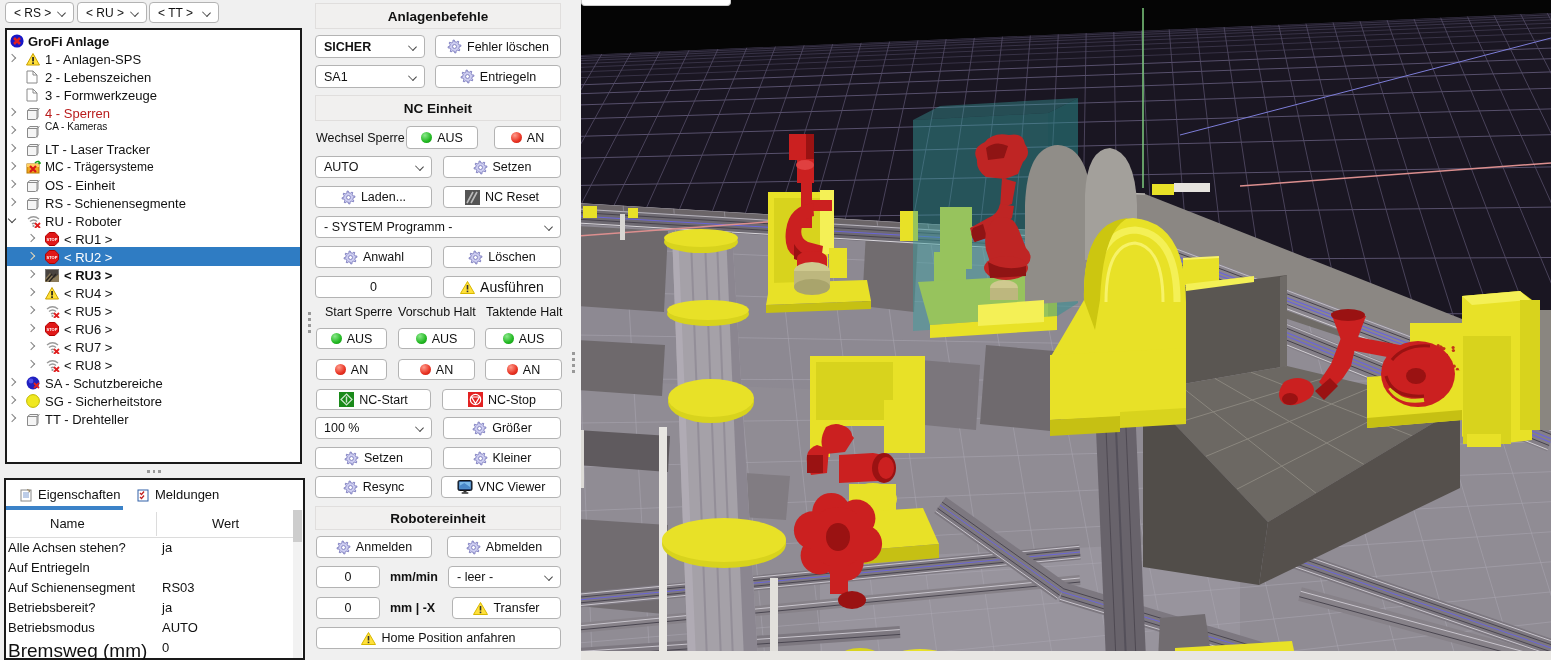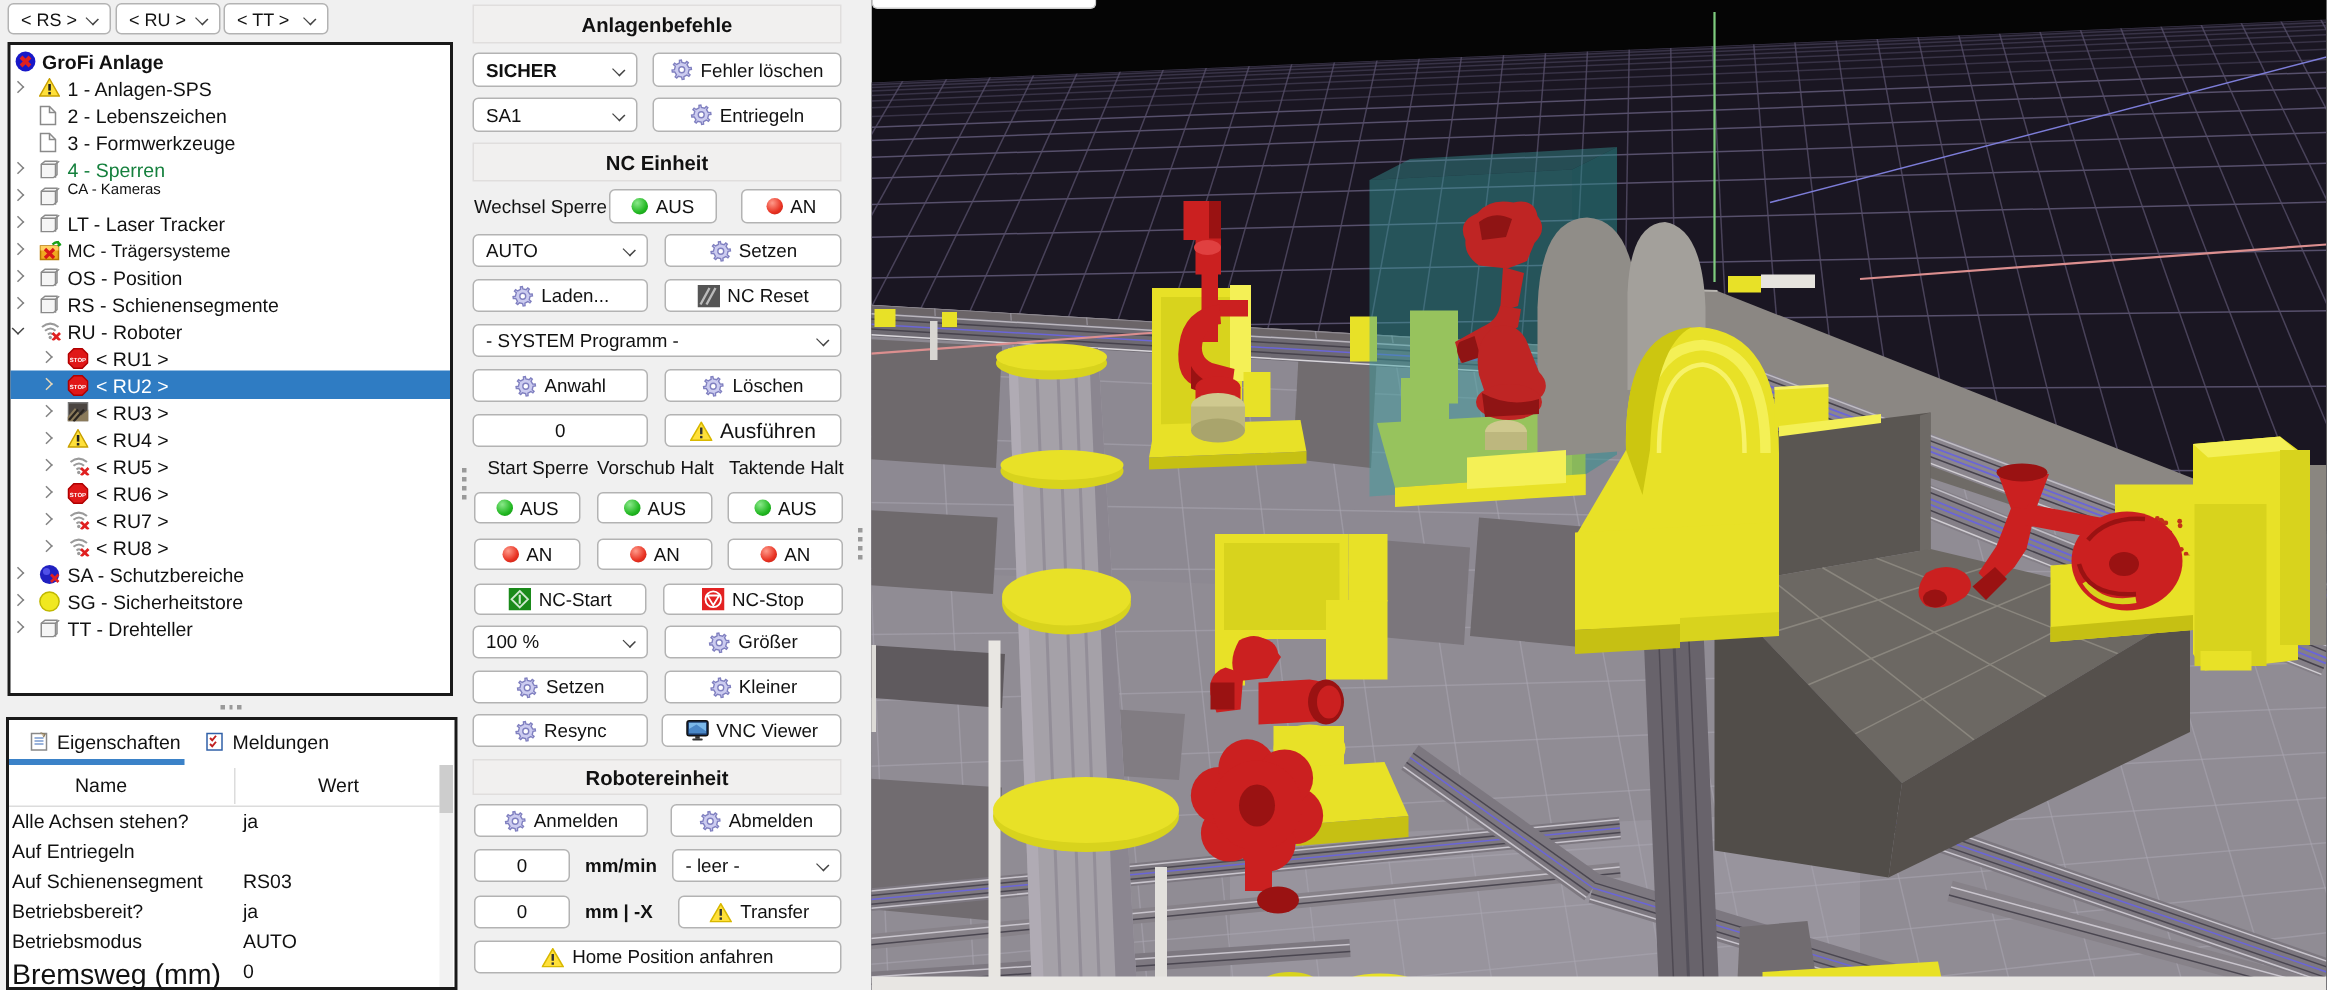--- a/index.html
+++ b/index.html
@@ -34,21 +34,21 @@
       <path d="M1 1 h6 l4 4 v8 h-10 z" fill="#fff" stroke="#8a8a8a"></path>
       <path d="M7 1 l0 4 l4 0" fill="none" stroke="#8a8a8a"></path>
     </svg></div>
 <div class="abs" style="left:45px;top:88px;font-size:13px;font-weight:normal;color:#111">3 - Formwerkzeuge</div>
 <span class="abs" style="left:9px;top:109px;width:6px;height:6px;border-right:1.6px solid #838383;border-bottom:1.6px solid #838383;transform:rotate(-45deg)"></span>
 <div class="abs" style="left:26px;top:106px"><svg width="14" height="13" viewBox="0 0 14 13">
       <path d="M1.5 3.5 l2.5 -2 h8 v9 l-2.5 2 h-8 z" fill="#f5f5f5" stroke="#8a8a8a"></path>
       <path d="M1.5 3.5 h9.5 v9" fill="none" stroke="#8a8a8a"></path>
       <path d="M11 3.5 l2.5 -2" stroke="#8a8a8a"></path>
     </svg></div>
-<div class="abs" style="left:45px;top:106px;font-size:13px;font-weight:normal;color:#15803d">4 - Sperren</div>
+<div class="abs" style="left:45px;top:106px;font-size:13px;font-weight:normal;color:#b91c1c">4 - Sperren</div>
 <span class="abs" style="left:9px;top:127px;width:6px;height:6px;border-right:1.6px solid #838383;border-bottom:1.6px solid #838383;transform:rotate(-45deg)"></span>
 <div class="abs" style="left:26px;top:124px"><svg width="14" height="13" viewBox="0 0 14 13">
       <path d="M1.5 3.5 l2.5 -2 h8 v9 l-2.5 2 h-8 z" fill="#f5f5f5" stroke="#8a8a8a"></path>
       <path d="M1.5 3.5 h9.5 v9" fill="none" stroke="#8a8a8a"></path>
       <path d="M11 3.5 l2.5 -2" stroke="#8a8a8a"></path>
     </svg></div>
 <div class="abs" style="left:45px;top:121px;font-size:10px;font-weight:normal;color:#111">CA - Kameras</div>
 <span class="abs" style="left:9px;top:145px;width:6px;height:6px;border-right:1.6px solid #838383;border-bottom:1.6px solid #838383;transform:rotate(-45deg)"></span>
 <div class="abs" style="left:26px;top:142px"><svg width="14" height="13" viewBox="0 0 14 13">
       <path d="M1.5 3.5 l2.5 -2 h8 v9 l-2.5 2 h-8 z" fill="#f5f5f5" stroke="#8a8a8a"></path>
@@ -63,21 +63,21 @@
       <path d="M4 6 L10 12 M10 6 L4 12" stroke="#d81818" stroke-width="2.2"></path>
       <path d="M9 3 q3 -3 5 0 l-1.6 .8 M14 3 l-1.8 -2" stroke="#18a018" stroke-width="1.6" fill="none"></path>
     </svg></div>
 <div class="abs" style="left:45px;top:160px;font-size:12px;font-weight:normal;color:#111">MC - Trägersysteme</div>
 <span class="abs" style="left:9px;top:181px;width:6px;height:6px;border-right:1.6px solid #838383;border-bottom:1.6px solid #838383;transform:rotate(-45deg)"></span>
 <div class="abs" style="left:26px;top:178px"><svg width="14" height="13" viewBox="0 0 14 13">
       <path d="M1.5 3.5 l2.5 -2 h8 v9 l-2.5 2 h-8 z" fill="#f5f5f5" stroke="#8a8a8a"></path>
       <path d="M1.5 3.5 h9.5 v9" fill="none" stroke="#8a8a8a"></path>
       <path d="M11 3.5 l2.5 -2" stroke="#8a8a8a"></path>
     </svg></div>
-<div class="abs" style="left:45px;top:178px;font-size:13px;font-weight:normal;color:#111">OS - Position</div>
+<div class="abs" style="left:45px;top:178px;font-size:13px;font-weight:normal;color:#111">OS - Einheit</div>
 <span class="abs" style="left:9px;top:199px;width:6px;height:6px;border-right:1.6px solid #838383;border-bottom:1.6px solid #838383;transform:rotate(-45deg)"></span>
 <div class="abs" style="left:26px;top:196px"><svg width="14" height="13" viewBox="0 0 14 13">
       <path d="M1.5 3.5 l2.5 -2 h8 v9 l-2.5 2 h-8 z" fill="#f5f5f5" stroke="#8a8a8a"></path>
       <path d="M1.5 3.5 h9.5 v9" fill="none" stroke="#8a8a8a"></path>
       <path d="M11 3.5 l2.5 -2" stroke="#8a8a8a"></path>
     </svg></div>
 <div class="abs" style="left:45px;top:196px;font-size:13px;font-weight:normal;color:#111">RS - Schienensegmente</div>
 <span class="abs" style="left:9px;top:216px;width:6px;height:6px;border-right:1.6px solid #444;border-bottom:1.6px solid #444;transform:rotate(45deg)"></span>
 <div class="abs" style="left:26px;top:214px"><svg width="15" height="13" viewBox="0 0 15 13">
       <path d="M2 4 q5.5 -4.5 11 0 M4 6.5 q3.8 -3 7 0 M6 9 q2 -1.6 3 0" stroke="#9a9a9a" stroke-width="1.4" fill="none"></path>
@@ -97,21 +97,21 @@
       <path d="M4.2 0.5 h5.6 l3.7 3.7 v5.6 l-3.7 3.7 h-5.6 l-3.7 -3.7 v-5.6 z" fill="#e01818" stroke="#b00000"></path>
       <text x="7" y="9.2" font-size="4" fill="#fff" text-anchor="middle" font-family="Liberation Sans" font-weight="bold">STOP</text>
     </svg></div>
 <div class="abs" style="left:64px;top:250px;font-size:13px;font-weight:normal;color:#fff">&lt; RU2 &gt;</div>
 <span class="abs" style="left:28px;top:271px;width:6px;height:6px;border-right:1.6px solid #838383;border-bottom:1.6px solid #838383;transform:rotate(-45deg)"></span>
 <div class="abs" style="left:45px;top:268px"><svg width="14" height="13" viewBox="0 0 14 13">
       <rect x="0.5" y="0.5" width="13" height="12" fill="#4a4440" stroke="#777"></rect>
       <path d="M0 10 l5 -6 l4 5 l5 -4 v8 h-14 z" fill="#8a7a5a"></path>
       <path d="M1 12 l6 -7 M4 13 l7 -8" stroke="#2a2520" stroke-width="1.5"></path>
     </svg></div>
-<div class="abs" style="left:64px;top:268px;font-size:13px;font-weight:normal;color:#111">&lt; RU3 &gt;</div>
+<div class="abs" style="left:64px;top:268px;font-size:13px;font-weight:bold;color:#111">&lt; RU3 &gt;</div>
 <span class="abs" style="left:28px;top:289px;width:6px;height:6px;border-right:1.6px solid #838383;border-bottom:1.6px solid #838383;transform:rotate(-45deg)"></span>
 <div class="abs" style="left:45px;top:286px"><svg width="14" height="13" viewBox="0 0 14 13">
       <path d="M7 0.5 L13.5 12 H0.5 Z" fill="#ffe03a" stroke="#c8a000" stroke-width="1"></path>
       <rect x="6.2" y="4" width="1.7" height="4.4" fill="#222"></rect>
       <rect x="6.2" y="9.3" width="1.7" height="1.7" fill="#222"></rect>
     </svg></div>
 <div class="abs" style="left:64px;top:286px;font-size:13px;font-weight:normal;color:#111">&lt; RU4 &gt;</div>
 <span class="abs" style="left:28px;top:307px;width:6px;height:6px;border-right:1.6px solid #838383;border-bottom:1.6px solid #838383;transform:rotate(-45deg)"></span>
 <div class="abs" style="left:45px;top:304px"><svg width="15" height="13" viewBox="0 0 15 13">
       <path d="M2 4 q5.5 -4.5 11 0 M4 6.5 q3.8 -3 7 0 M6 9 q2 -1.6 3 0" stroke="#9a9a9a" stroke-width="1.4" fill="none"></path>

